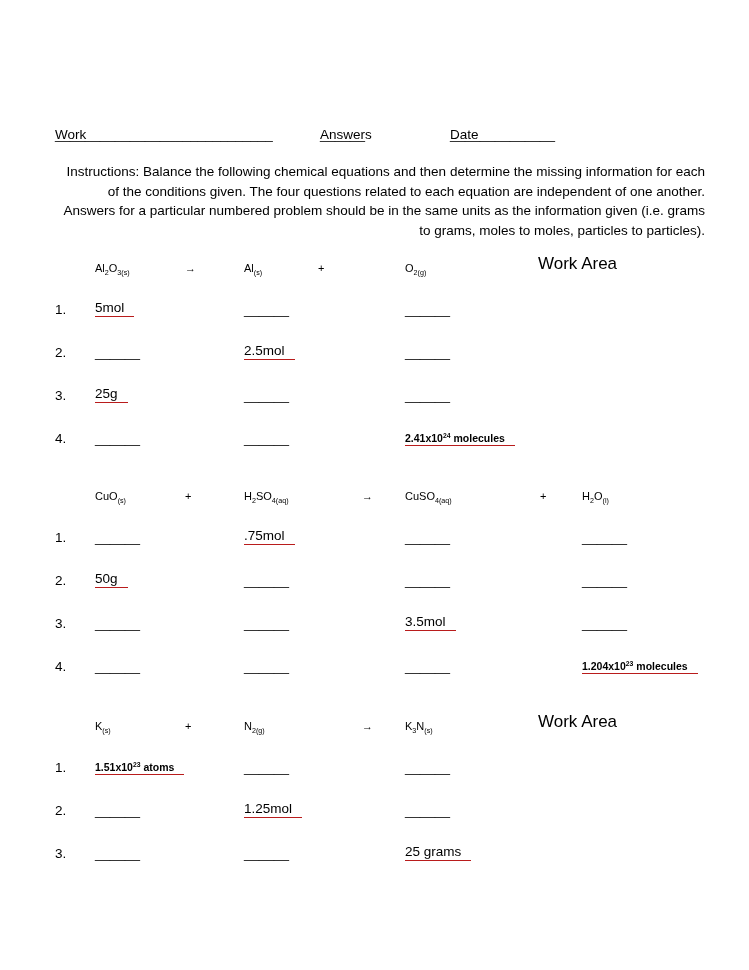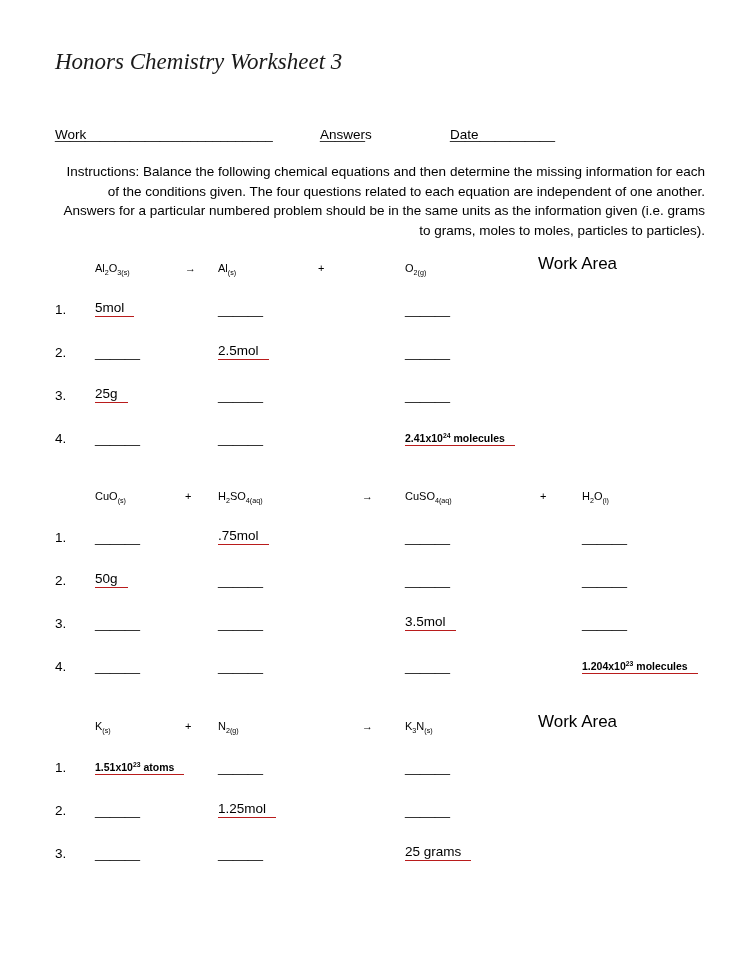--- a/index.html
+++ b/index.html
@@ -36,35 +36,34 @@
     padding:0 10px 1px 0;
   }
   .blank{font-size:13.5px;}
   .sci{font-size:10.5px;font-weight:bold;}
   sub{font-size:0.65em;line-height:0;}
   sup{font-size:0.65em;line-height:0;}
   
   .c-num{left:55px;}
   .c-a{left:95px;}
   .c-op1{left:185px;}
-  .c-b{left:218px;}
+  .c-b{left:244px;}
   .c-plus1{left:318px;}
   .c-arrow2{left:362px;}
   .c-c{left:405px;}
   .c-plus2{left:540px;}
   .c-d{left:582px;}
   .c-work{left:538px;}
 </style>
 </head>
 <body>
 
 <div class="page">
 
   <div class="title">
-    <div>Honors Chemistry Worksheet 3</div>
   </div>
 
   <div class="meta">
     <span class="m-name">
         <span>Work</span> 
         <span>_____________________________</span>
       </span>
     <span class="m-period">
         <span>Answers</span> 
         <span>______</span>

